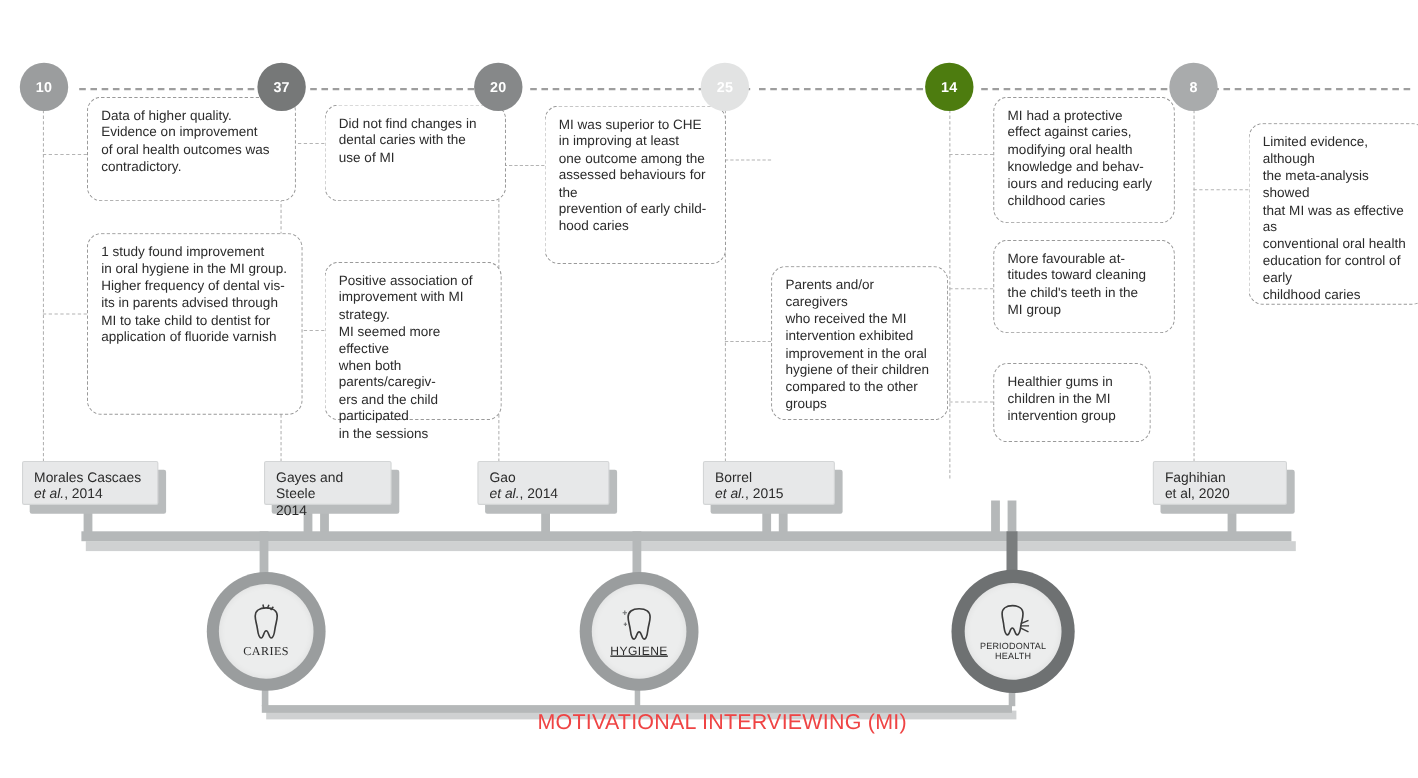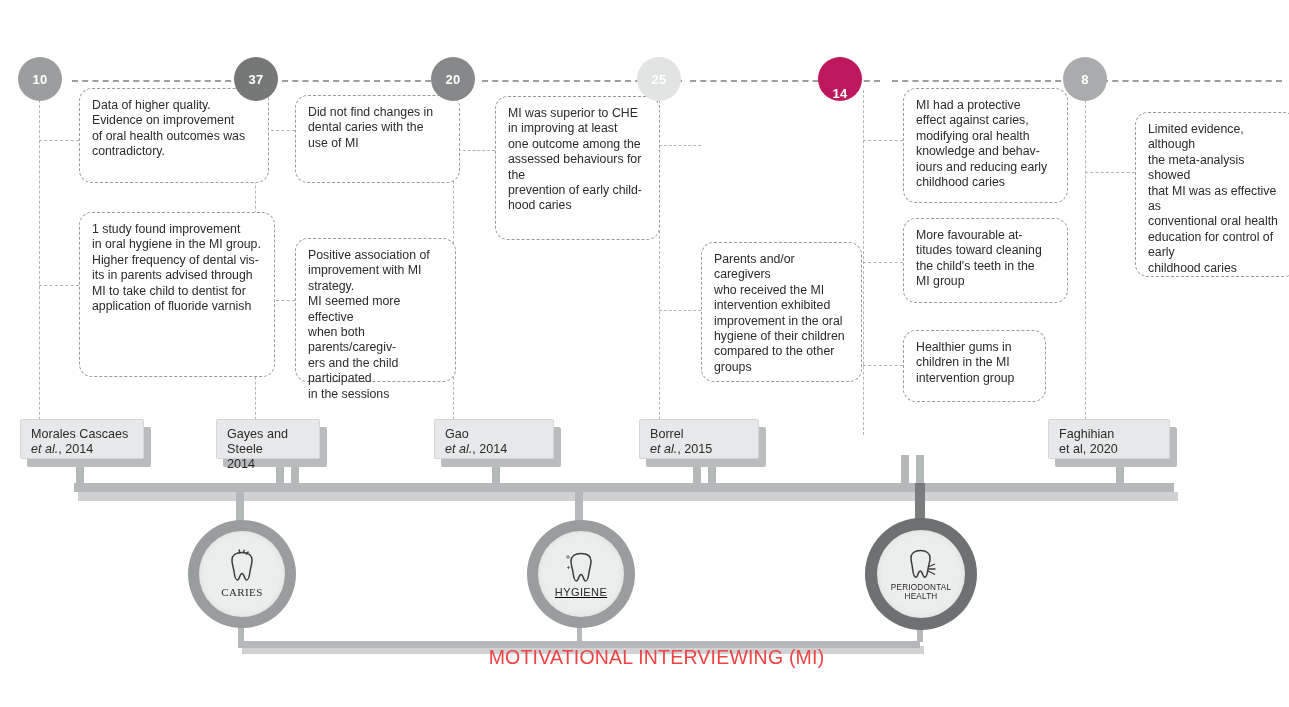--- a/index.html
+++ b/index.html
@@ -178,21 +178,21 @@
   </div>
   <div class="num-circle" style="left:222px;top:57px; width:44px;height:44px;background:#767878;">
     <span>37</span>
   </div>
   <div class="num-circle" style="left:419px;top:57px; width:44px;height:44px;background:#868889;">
     <span>20</span>
   </div>
   <div class="num-circle" style="left:625px;top:57px; width:44px;height:44px;background:#e2e3e3;">
     <span>25</span>
   </div>
-  <div class="num-circle" style="left:806px;top:57px; width:44px;height:44px;background:#be185d;align-items:flex-end;">
+  <div class="num-circle" style="left:829px;top:57px; width:44px;height:44px;background:#4d7c0f;">
     <span>14</span>
   </div>
   <div class="num-circle" style="left:1051px;top:57px;width:44px;height:44px;background:#a9abac;">
     <span>8</span>
   </div>
 
   <div class="note" style="left:67px;  top:88px;  width:190px; height:95px;">Data of higher quality.
 Evidence on improvement
 of oral health outcomes was
 contradictory.</div>
@@ -269,21 +269,21 @@
   <div class="rail" style="left:226px; top:641px; width:682px; height:7px;"></div>
 
   <div class="study" style="left:8px;  top:419px; width:124px; height:40px;">
     <div class="shadow"></div>
     <div class="card">
       <div>Morales Cascaes</div>
       <div><em>et al.</em><span>, 2014</span></div>
     </div>
   </div>
 
-  <div class="study" style="left:204px; top:419px; width:104px; height:40px;">
+  <div class="study" style="left:228px; top:419px; width:116px; height:40px;">
     <div class="shadow"></div>
     <div class="card">
       <div>Gayes and Steele</div>
       <div>2014</div>
     </div>
   </div>
 
   <div class="study" style="left:422px; top:419px; width:120px; height:40px;">
     <div class="shadow"></div>
     <div class="card">

